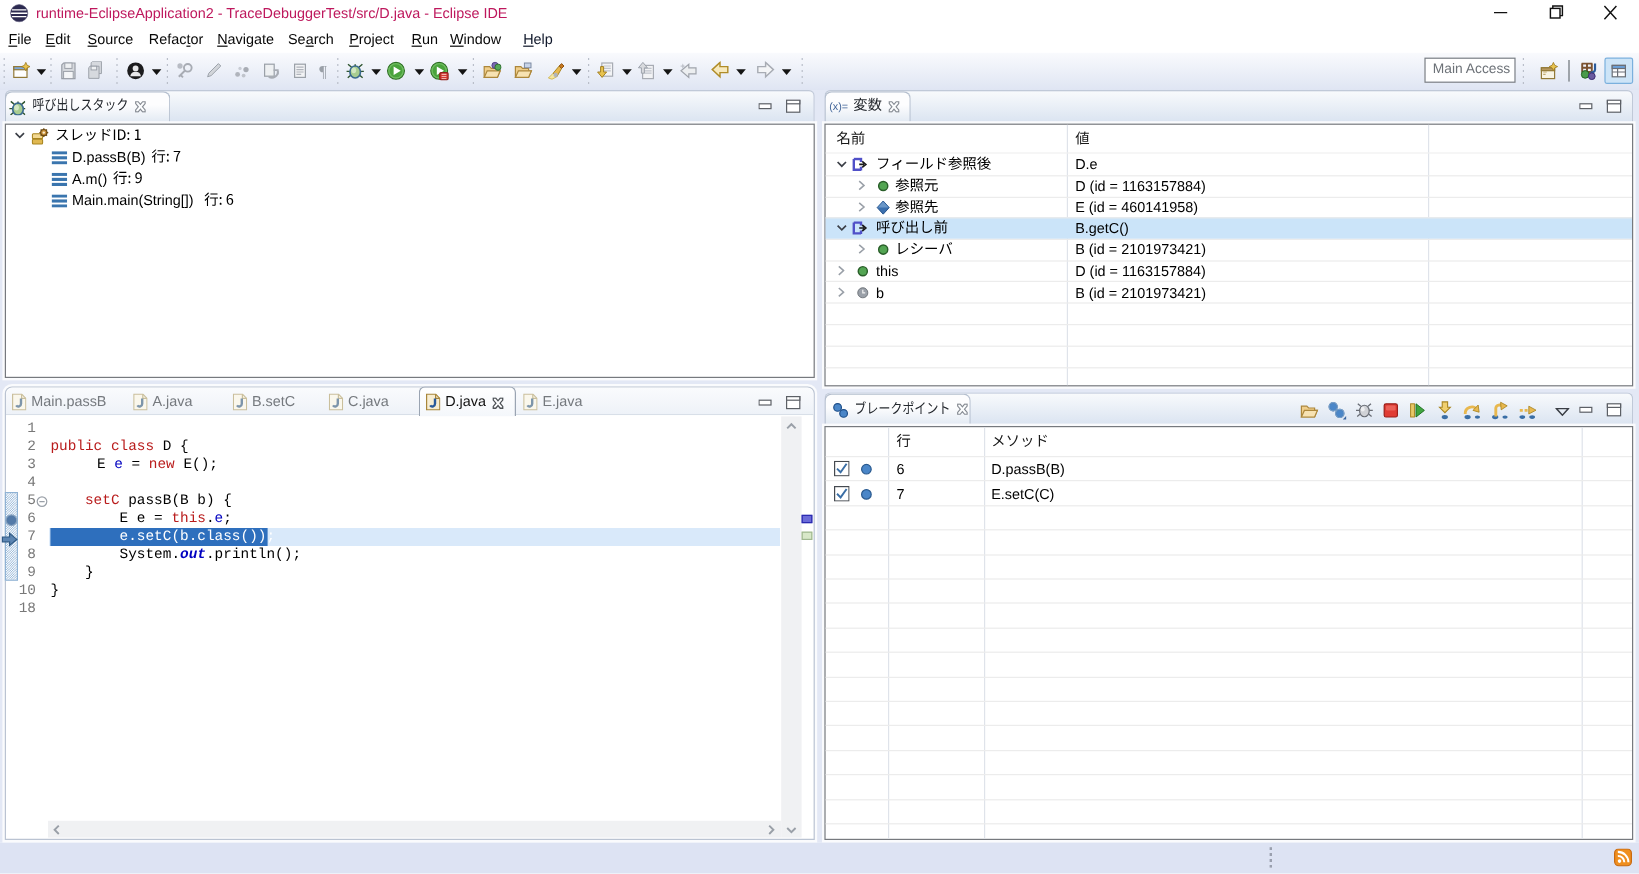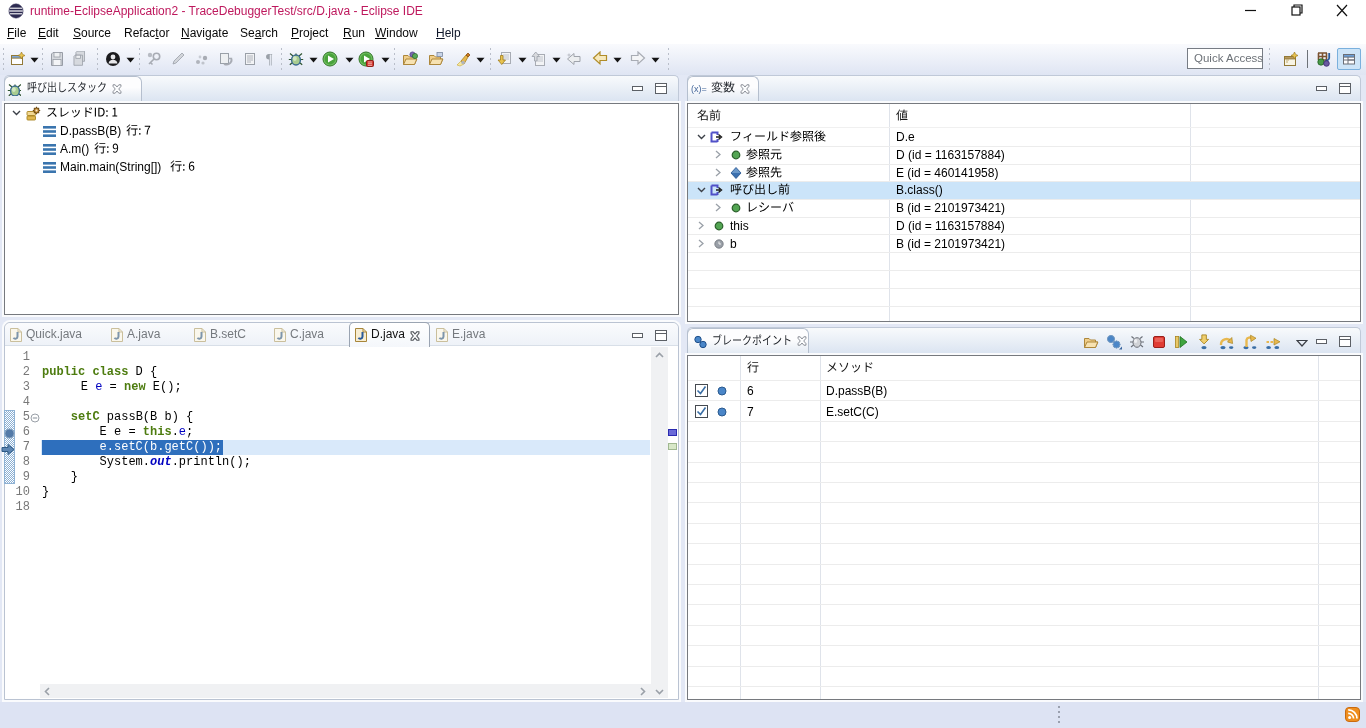--- a/index.html
+++ b/index.html
@@ -1,18 +1,18 @@
 <!DOCTYPE html>
 <html><head><meta charset="utf-8"><style>
 *{margin:0;padding:0;box-sizing:border-box}
 html,body{width:1366px;height:728px;overflow:hidden}
 body{font-family:"Liberation Sans",sans-serif;font-size:12px;background:#fff;position:relative}
 .ab{position:absolute}
 .mono{font-family:"Liberation Mono",monospace;font-size:12px;line-height:15px;white-space:pre;color:#000}
-.kw{color:#4d7c0f;font-weight:bold}
+.kw{color:#b91c1c;font-weight:normal}
 .fld{color:#0000c0}
 .panel{background:#fff;border:1px solid #76797e;box-shadow:0 0 0 2px #fafbfd}
 .tabstrip{background:linear-gradient(#f8fafc,#d8e2f0);border:1px solid #c0c9d8;border-bottom:none;border-radius:5px 5px 0 0}
 .vtab{background:linear-gradient(#fdfdfe 40%,#e0e8f2);border:1px solid #b5bfce;border-bottom:none;border-radius:6px 6px 0 0}
 </style></head>
 <body>
 <div class="ab" style="left:0;top:0;width:1366px;height:22px;background:#fff"></div>
 <svg class="ab" style="left:8px;top:3px" width="16" height="16" viewBox="0 0 16 16">
     <circle cx="8" cy="8" r="7.2" fill="#2c2a50"></circle>
     <path d="M2 5.2 H14" stroke="#fff" stroke-width="1.1"></path>
@@ -175,21 +175,21 @@
     <path d="M0.5 0.8 L8.5 0.8 L4.5 5.5 Z" fill="#141414"></path>
   </svg>
 <svg class="ab" style="left:630px;top:51px" width="16" height="16" viewBox="0 0 16 16">
     <path d="M8 4.5 H1.5 V9.5 H8 V13 L14.5 7 L8 1 Z" fill="#f4f5f7" stroke="#a8acb4" stroke-width="1.2"></path>
   </svg>
 <svg class="ab" style="left:651px;top:57px" width="9" height="6" viewBox="0 0 9 6">
     <path d="M0.5 0.8 L8.5 0.8 L4.5 5.5 Z" fill="#141414"></path>
   </svg>
 <div class="ab" style="left:668px;top:48px;width:1px;height:24px;background:repeating-linear-gradient(#b9bec9 0 2px,transparent 2px 5px)"></div>
 <div class="ab" style="left:1187px;top:48px;width:76px;height:21px;background:#fff;border:1px solid #777c84"></div>
-<div class="ab" style="left:1194px;top:52px;color:#6d7278;font-size:11.5px">Quick Access</div>
+<div class="ab" style="left:1194px;top:52px;color:#6d7278;font-size:11.5px">Main Access</div>
 <div class="ab" style="left:1269px;top:48px;width:1px;height:24px;background:repeating-linear-gradient(#b9bec9 0 2px,transparent 2px 5px)"></div>
 <svg class="ab" style="left:1283px;top:51px" width="16" height="16" viewBox="0 0 16 16">
     <rect x="1.5" y="5.5" width="11" height="9" fill="#f8f4e4" stroke="#927937"></rect>
     <rect x="1.5" y="5.5" width="11" height="2.4" fill="#b8985c" stroke="#927937"></rect>
     <path d="M3 9 H6 M3 11 H5" stroke="#c0aa70" stroke-width="1"></path>
     <path d="M11.5 1 L12.6 3.4 15 4.5 12.6 5.6 11.5 8 10.4 5.6 8 4.5 10.4 3.4 Z" fill="#e8c34f" stroke="#a07c1f" stroke-width="0.7"></path>
   </svg>
 <div class="ab" style="left:1307px;top:50px;width:1px;height:18px;background:#6d7278"></div>
 <svg class="ab" style="left:1316px;top:51px" width="16" height="16" viewBox="0 0 16 16">
     <path d="M2 2 H11 M2 5.5 H11 M2 9 H11 M2.5 2 V9 M6.5 2 V9 M10.5 2 V9" stroke="#7a5230" stroke-width="1.6"></path>
@@ -343,21 +343,21 @@
 <svg class="ab" style="left:697px;top:187px" width="9" height="6" viewBox="0 0 9 6">
     <path d="M1 1 L4.5 4.5 L8 1" fill="none" stroke="#3c4048" stroke-width="1.4"></path>
   </svg>
 <svg class="ab" style="left:710px;top:184px" width="13" height="12" viewBox="0 0 13 12">
     <path d="M1.5 1.5 H7.5 M1.5 1.5 V10.5 H7.5 M7.5 0.5 V4 M7.5 8 V11" stroke="#5050c8" stroke-width="2" fill="none"></path>
     <path d="M6 6 H10 M8.5 3.5 L11.5 6 L8.5 8.5" stroke="#1a1a1a" stroke-width="1.4" fill="none"></path>
   </svg>
 <svg class="ab" style="left:730px;top:183px" width="60" height="15" viewBox="0 0 60.0 15">
     <path d="M10.1 2.6C9.9 3.6 9.4 4.9 9 5.7L9.7 6C10.1 5.2 10.6 3.9 11 2.9ZM4.8 3.1C5.2 4 5.6 5.1 5.7 5.9L6.5 5.7C6.4 4.9 6 3.7 5.5 2.8ZM10.4 0.7C9 1.1 6.5 1.4 4.4 1.6C4.5 1.8 4.6 2.1 4.6 2.4C5.5 2.3 6.5 2.2 7.4 2.1V6.3H4.3V7.2H7.4V10.4C7.4 10.6 7.3 10.6 7.1 10.6C6.9 10.6 6.2 10.6 5.5 10.6C5.6 10.8 5.7 11.2 5.8 11.5C6.8 11.5 7.4 11.5 7.8 11.3C8.1 11.2 8.3 10.9 8.3 10.4V7.2H11.5V6.3H8.3V2C9.3 1.8 10.3 1.7 11 1.4ZM0.9 1.7V9.3H1.7V8.2H3.8V1.7ZM1.7 2.6H3V7.4H1.7Z M21.6 1.2 21 1.4C21.3 1.9 21.6 2.6 21.8 3.1L22.5 2.9C22.2 2.4 21.9 1.6 21.6 1.2ZM22.8 0.7 22.3 1C22.5 1.4 22.9 2.1 23.1 2.6L23.7 2.4C23.5 1.9 23.1 1.2 22.8 0.7ZM13.1 2.5 13.2 3.5C13.4 3.5 13.6 3.5 13.8 3.4C14.3 3.4 15.3 3.3 15.9 3.2C14.8 4.3 13.6 6.1 13.6 8.3C13.6 10.3 15 11.4 16.9 11.4C20.2 11.4 21.1 8.5 20.9 5.4C21.3 6.3 21.8 7.1 22.5 7.8L23.1 7C21.3 5.4 20.8 3.3 20.6 1.9L19.6 2.1L19.9 3C20.7 7.5 19.7 10.4 16.9 10.4C15.7 10.4 14.6 9.8 14.6 8.1C14.6 5.6 16.4 3.5 17.2 3C17.3 2.9 17.6 2.8 17.8 2.8L17.5 1.9C16.8 2.2 14.8 2.5 13.7 2.5C13.5 2.5 13.3 2.5 13.1 2.5Z M25.8 1.6V5.8H29.5V9.9H26.3V6.5H25.4V11.5H26.3V10.8H33.8V11.5H34.7V6.5H33.8V9.9H30.4V5.8H34.2V1.6H33.3V4.9H30.4V0.5H29.5V4.9H26.7V1.6Z M40.1 1.2 38.9 1.2C38.9 1.5 39 2 39 2.4C39 3.7 38.8 6.7 38.8 8.5C38.8 10.5 40 11.2 41.8 11.2C44.4 11.2 45.9 9.7 46.8 8.5L46.1 7.7C45.2 9 44 10.2 41.8 10.2C40.7 10.2 39.8 9.7 39.8 8.4C39.8 6.6 39.9 3.8 40 2.4C40 2 40 1.6 40.1 1.2Z M55.2 4.4V9.3H56.1V4.4ZM57.7 4V10.4C57.7 10.6 57.6 10.6 57.4 10.6C57.2 10.6 56.6 10.6 55.8 10.6C56 10.8 56.1 11.2 56.2 11.5C57.1 11.5 57.7 11.5 58.1 11.3C58.4 11.2 58.6 10.9 58.6 10.4V4ZM56.7 0.4C56.4 1 56 1.8 55.5 2.4H51.9L52.5 2.2C52.3 1.7 51.8 1 51.3 0.5L50.5 0.8C50.9 1.3 51.4 1.9 51.6 2.4H48.6V3.2H59.4V2.4H56.6C56.9 1.9 57.3 1.3 57.6 0.7ZM52.9 6.9V8.2H50.2V6.9ZM52.9 6.2H50.2V5.1H52.9ZM49.4 4.3V11.5H50.2V8.9H52.9V10.5C52.9 10.6 52.9 10.7 52.7 10.7C52.5 10.7 52 10.7 51.4 10.7C51.5 10.9 51.6 11.2 51.7 11.5C52.5 11.5 53 11.5 53.4 11.3C53.7 11.2 53.8 10.9 53.8 10.5V4.3Z" fill="#000"></path>
   </svg>
-<div class="ab" style="left:896px;top:183px">B.class()</div>
+<div class="ab" style="left:896px;top:183px">B.getC()</div>
 <svg class="ab" style="left:715px;top:203px" width="6" height="9" viewBox="0 0 6 9">
     <path d="M1 1 L5 4.5 L1 8" fill="none" stroke="#9aa0a8" stroke-width="1.3"></path>
   </svg>
 <svg class="ab" style="left:731px;top:203px" width="10" height="10" viewBox="0 0 10 10">
     <circle cx="5" cy="5" r="3.8" fill="#53a553" stroke="#2a5f2a" stroke-width="1.2"></circle>
   </svg>
 <svg class="ab" style="left:746px;top:201px" width="48" height="15" viewBox="0 0 48.0 15">
     <path d="M2.7 10.2 3.4 10.8C3.6 10.7 3.7 10.6 3.9 10.6C6.9 9.7 9.3 8.2 10.9 6.3L10.3 5.4C8.9 7.4 6.1 9 3.8 9.5C3.8 8.9 3.8 3.9 3.8 2.7C3.8 2.4 3.8 1.9 3.9 1.6H2.7C2.7 1.9 2.8 2.4 2.8 2.7C2.8 3.9 2.8 8.8 2.8 9.6C2.8 9.8 2.7 10 2.7 10.2Z M15.6 1.3 15.1 2.1C15.8 2.6 17.1 3.4 17.7 3.9L18.2 3C17.7 2.7 16.3 1.7 15.6 1.3ZM13.8 9.9 14.4 10.9C15.5 10.7 17.1 10.1 18.3 9.4C20.3 8.3 21.9 6.7 23 5.1L22.4 4.1C21.4 5.8 19.8 7.4 17.8 8.5C16.6 9.2 15.1 9.7 13.8 9.9ZM13.8 4 13.3 4.9C14 5.2 15.3 6.1 15.9 6.5L16.4 5.7C15.9 5.3 14.5 4.4 13.8 4Z M25.2 5.4V6.5C25.6 6.5 26.2 6.5 26.9 6.5C27.8 6.5 32.6 6.5 33.5 6.5C34 6.5 34.5 6.5 34.8 6.5V5.4C34.5 5.4 34.1 5.4 33.5 5.4C32.6 5.4 27.8 5.4 26.9 5.4C26.2 5.4 25.6 5.4 25.2 5.4Z M45.2 1.2 44.5 1.5C44.9 1.9 45.3 2.7 45.5 3.1L46.2 2.9C45.9 2.4 45.5 1.6 45.2 1.2ZM46.5 0.7 45.9 1C46.2 1.5 46.6 2.1 46.9 2.7L47.5 2.4C47.3 1.9 46.8 1.2 46.5 0.7ZM38.6 6.9C38.2 8 37.5 9.2 36.8 10.2L37.8 10.6C38.5 9.7 39.1 8.4 39.6 7.3C40.1 6.1 40.5 4.3 40.6 3.6C40.7 3.3 40.8 3 40.9 2.7L39.8 2.5C39.6 3.9 39.1 5.7 38.6 6.9ZM44.5 6.5C45 7.8 45.6 9.4 45.9 10.6L46.9 10.3C46.6 9.2 46 7.4 45.5 6.2C45 4.9 44.2 3.2 43.8 2.4L42.8 2.7C43.3 3.6 44 5.3 44.5 6.5Z" fill="#000"></path>
   </svg>
 <div class="ab" style="left:896px;top:201px">B (id = 2101973421)</div>
@@ -378,21 +378,21 @@
   </svg>
 <div class="ab" style="left:730px;top:237px">b</div>
 <div class="ab" style="left:896px;top:237px">B (id = 2101973421)</div>
 <div class="ab" style="left:4px;top:322px;width:675px;height:378px;background:#fff;border:1px solid #bac3d2;border-radius:6px 6px 0 0;box-shadow:0 0 0 2px #fafbfd"></div>
 <div class="ab" style="left:5px;top:323px;width:673px;height:23px;background:linear-gradient(#fafbfd,#eef2f8);border-radius:6px 6px 0 0;border-bottom:1px solid #d8dfe8"></div>
 <svg class="ab" style="left:10px;top:328px" width="12" height="14" viewBox="0 0 12 14">
     <path d="M0.5 0.5 H8 L11.5 4 V13.5 H0.5 Z" fill="#faf7ec" stroke="#cabf9c"></path>
     <path d="M8 0.5 V4 H11.5" fill="none" stroke="#cabf9c"></path>
     <path d="M7.5 4 V8.5 A 2.2 2.2 0 0 1 3.5 9.8" fill="none" stroke="#7d95ab" stroke-width="2"></path>
   </svg>
-<div class="ab" style="left:26px;top:327px;color:#75797e">Quick.java</div>
+<div class="ab" style="left:26px;top:327px;color:#75797e">Main.passB</div>
 <svg class="ab" style="left:111px;top:328px" width="12" height="14" viewBox="0 0 12 14">
     <path d="M0.5 0.5 H8 L11.5 4 V13.5 H0.5 Z" fill="#faf7ec" stroke="#cabf9c"></path>
     <path d="M8 0.5 V4 H11.5" fill="none" stroke="#cabf9c"></path>
     <path d="M7.5 4 V8.5 A 2.2 2.2 0 0 1 3.5 9.8" fill="none" stroke="#7d95ab" stroke-width="2"></path>
   </svg>
 <div class="ab" style="left:127px;top:327px;color:#75797e">A.java</div>
 <svg class="ab" style="left:194px;top:328px" width="12" height="14" viewBox="0 0 12 14">
     <path d="M0.5 0.5 H8 L11.5 4 V13.5 H0.5 Z" fill="#faf7ec" stroke="#cabf9c"></path>
     <path d="M8 0.5 V4 H11.5" fill="none" stroke="#cabf9c"></path>
     <path d="M7.5 4 V8.5 A 2.2 2.2 0 0 1 3.5 9.8" fill="none" stroke="#7d95ab" stroke-width="2"></path>
@@ -446,21 +446,21 @@
 <div class="ab mono" style="left:0;top:425px;width:30px;text-align:right;color:#787878">6</div>
 <div class="ab mono" style="left:0;top:440px;width:30px;text-align:right;color:#787878">7</div>
 <div class="ab mono" style="left:0;top:455px;width:30px;text-align:right;color:#787878">8</div>
 <div class="ab mono" style="left:0;top:470px;width:30px;text-align:right;color:#787878">9</div>
 <div class="ab mono" style="left:0;top:485px;width:30px;text-align:right;color:#787878">10</div>
 <div class="ab mono" style="left:0;top:500px;width:30px;text-align:right;color:#787878">18</div>
 <div class="ab mono" style="left:42px;top:365px"><span class="kw">public class</span> D {</div>
 <div class="ab mono" style="left:52px;top:380px">    E <span class="fld">e</span> = <span class="kw">new</span> E();</div>
 <div class="ab mono" style="left:42px;top:410px">    <span class="kw">setC</span> passB(B b) {</div>
 <div class="ab mono" style="left:42px;top:425px">        E e = <span class="kw">this</span>.<span class="fld">e</span>;</div>
-<div class="ab mono" style="left:42px;top:440px"><span style="color:#fff">        e.setC(b.getC());</span></div>
+<div class="ab mono" style="left:42px;top:440px"><span style="color:#fff">        e.setC(b.class());</span></div>
 <div class="ab mono" style="left:42px;top:455px">        System.<span class="fld" style="font-style:italic;font-weight:bold">out</span>.println();</div>
 <div class="ab mono" style="left:42px;top:470px">    }</div>
 <div class="ab mono" style="left:42px;top:485px">}</div>
 <div class="ab" style="left:651px;top:347px;width:17px;height:351px;background:#f0f1f3"></div>
 <svg class="ab" style="left:655px;top:352px" width="9" height="6" viewBox="0 0 9 6">
     <path d="M1 5 L4.5 1.5 L8 5" fill="none" stroke="#9aa0a8" stroke-width="1.6"></path>
   </svg>
 <svg class="ab" style="left:655px;top:689px" width="9" height="6" viewBox="0 0 9 6">
     <path d="M1 1 L4.5 4.5 L8 1" fill="none" stroke="#9aa0a8" stroke-width="1.6"></path>
   </svg>

